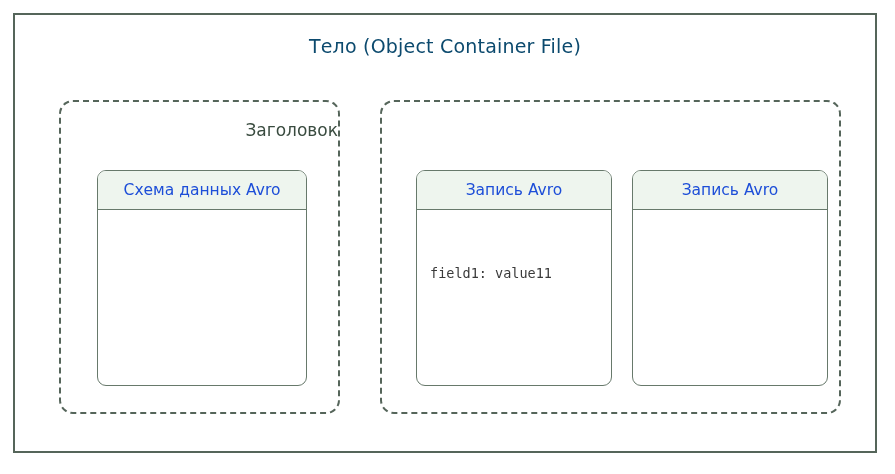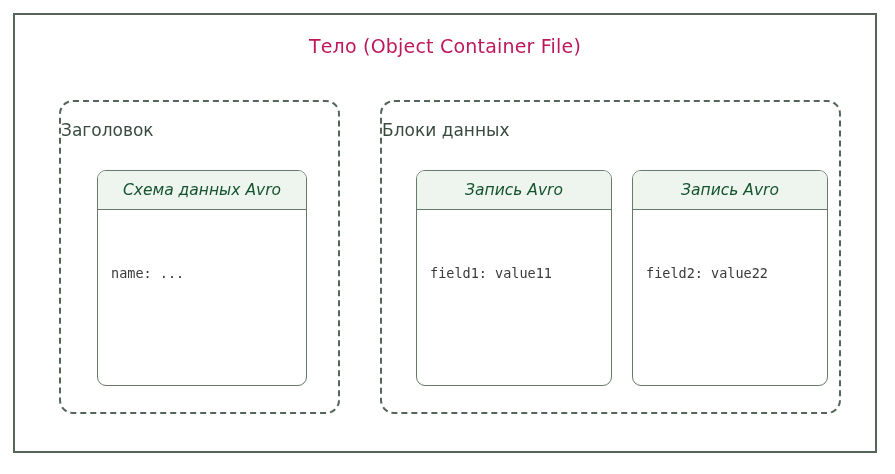--- a/index.html
+++ b/index.html
@@ -33,21 +33,21 @@
     background: #ffffff;
   }
 
   .outer-title {
     position: absolute;
     left: 0;
     top: 20px;
     width: 100%;
     text-align: center;
     font-size: 19px;
-    color: #be185d;
+    color: #0c4a6e;
     letter-spacing: 0.2px;
     font-family: "DejaVu Sans", sans-serif;
   }
 
   
   .group-box {
     position: absolute;
     box-sizing: border-box;
     border: 2px dashed #55655a;
     border-radius: 14px;
@@ -64,21 +64,21 @@
     top: 85px;
     width: 461px;
     height: 314px;
   }
 
   .group-title {
     position: absolute;
     left: 0;
     top: 18px;
     width: 100%;
-    text-align: left;
+    text-align: right;
     font-size: 17px;
     color: #394b3f;
     font-family: "DejaVu Sans", sans-serif;
   }
 
   
   .card {
     position: absolute;
     box-sizing: border-box;
     border: 1.6px solid #67796b;
@@ -106,22 +106,21 @@
   }
 
   .card-header {
     box-sizing: border-box;
     height: 39px;
     line-height: 39px;
     text-align: center;
     background: #eef5ee;
     border-bottom: 1.6px solid #67796b;
     font-size: 15.5px;
-    font-style: italic;
-    color: #14532d;
+    color: #1d4ed8;
     font-family: "DejaVu Sans", sans-serif;
     white-space: nowrap;
   }
 
   .card-body {
     box-sizing: border-box;
     padding: 12px 0 0 13px;
     font-family: "DejaVu Sans Mono", monospace;
     font-size: 13.5px;
     line-height: 20.5px;
@@ -140,45 +139,42 @@
   <div class="outer-frame">
 
     <div class="outer-title">Тело (Object Container File)</div>
 
     <div class="group-box group-left">
       <div class="group-title">Заголовок</div>
 
       <div class="card card-schema">
         <div class="card-header">Схема данных Avro</div>
         <div class="card-body">
-          <div class="code-line">name: ...</div>
           
           
           
           
         </div>
       </div>
     </div>
 
     <div class="group-box group-right">
-      <div class="group-title">Блоки данных</div>
 
       <div class="card card-record-1">
         <div class="card-header">Запись Avro</div>
         <div class="card-body">
           <div class="code-line">field1: value11</div>
           
           
         </div>
       </div>
 
       <div class="card card-record-2">
         <div class="card-header">Запись Avro</div>
         <div class="card-body">
-          <div class="code-line">field2: value22</div>
           
           
         </div>
       </div>
     </div>
 
   </div>
 </div>
 
 </body></html>

